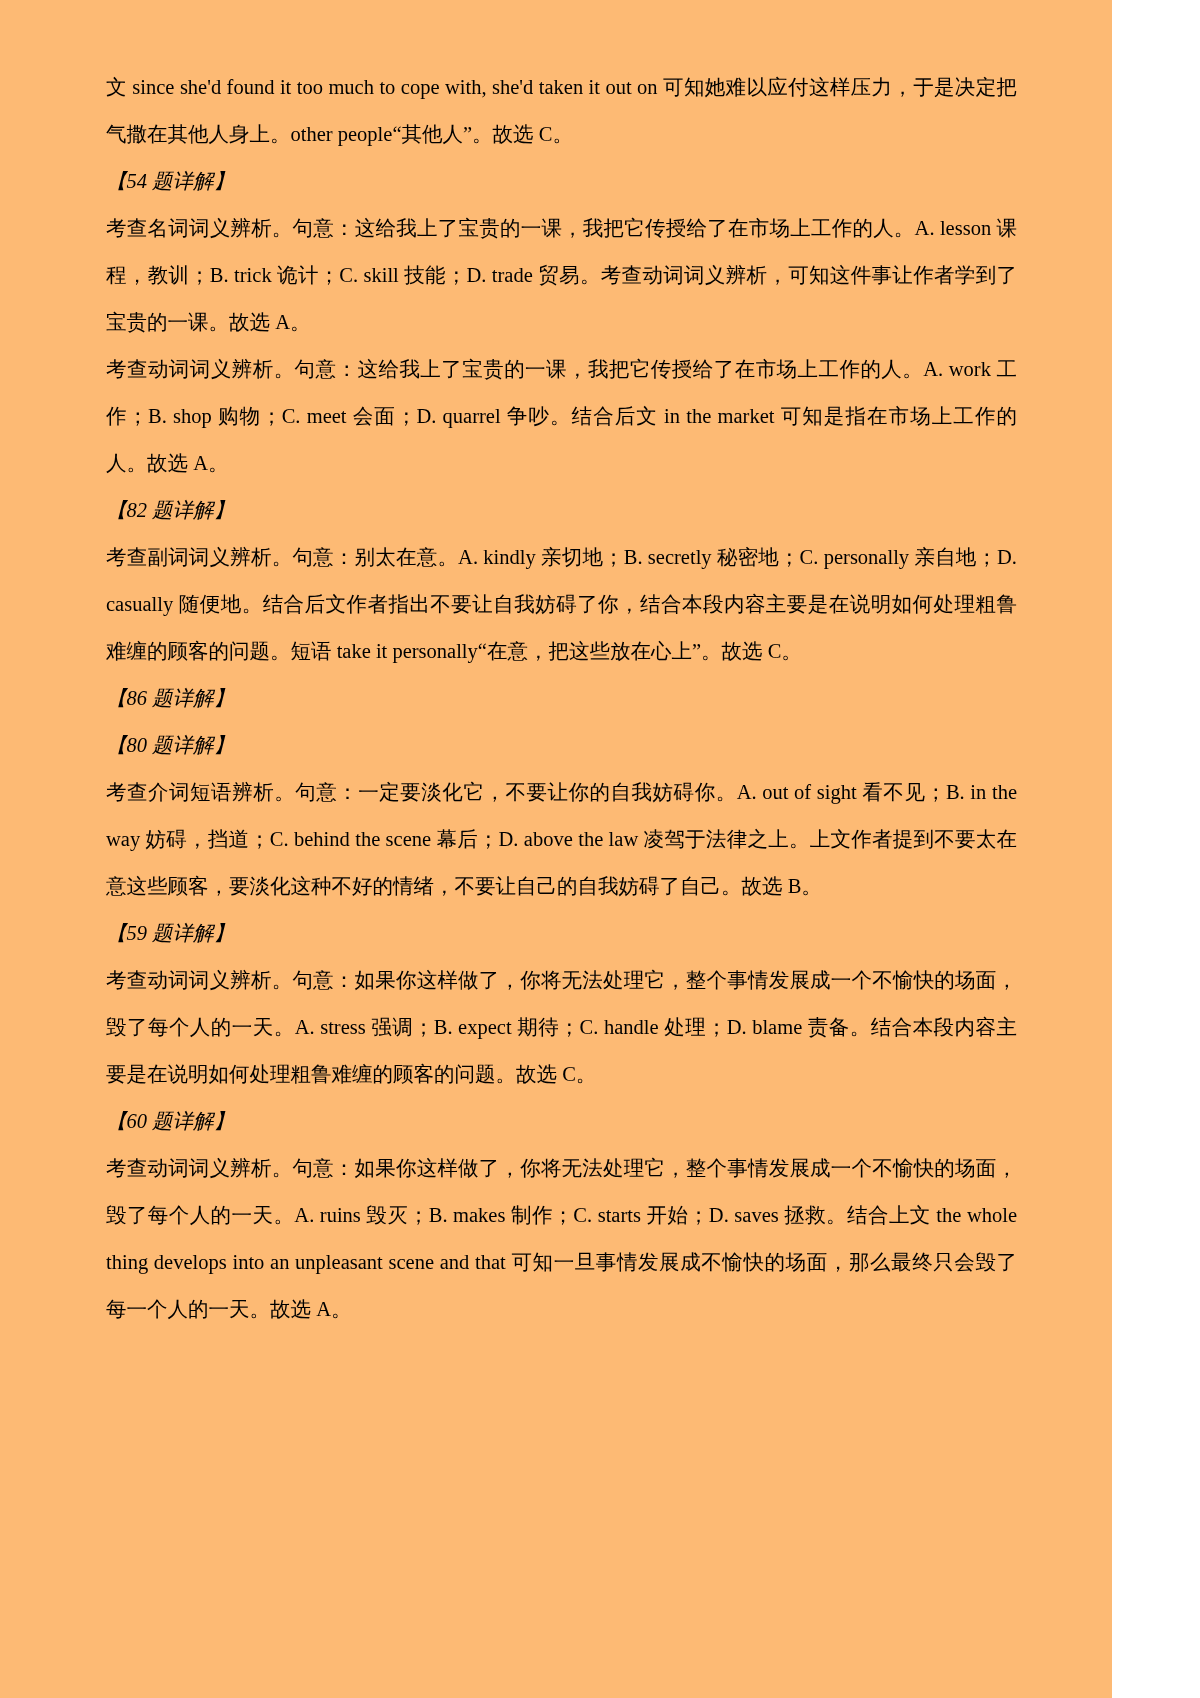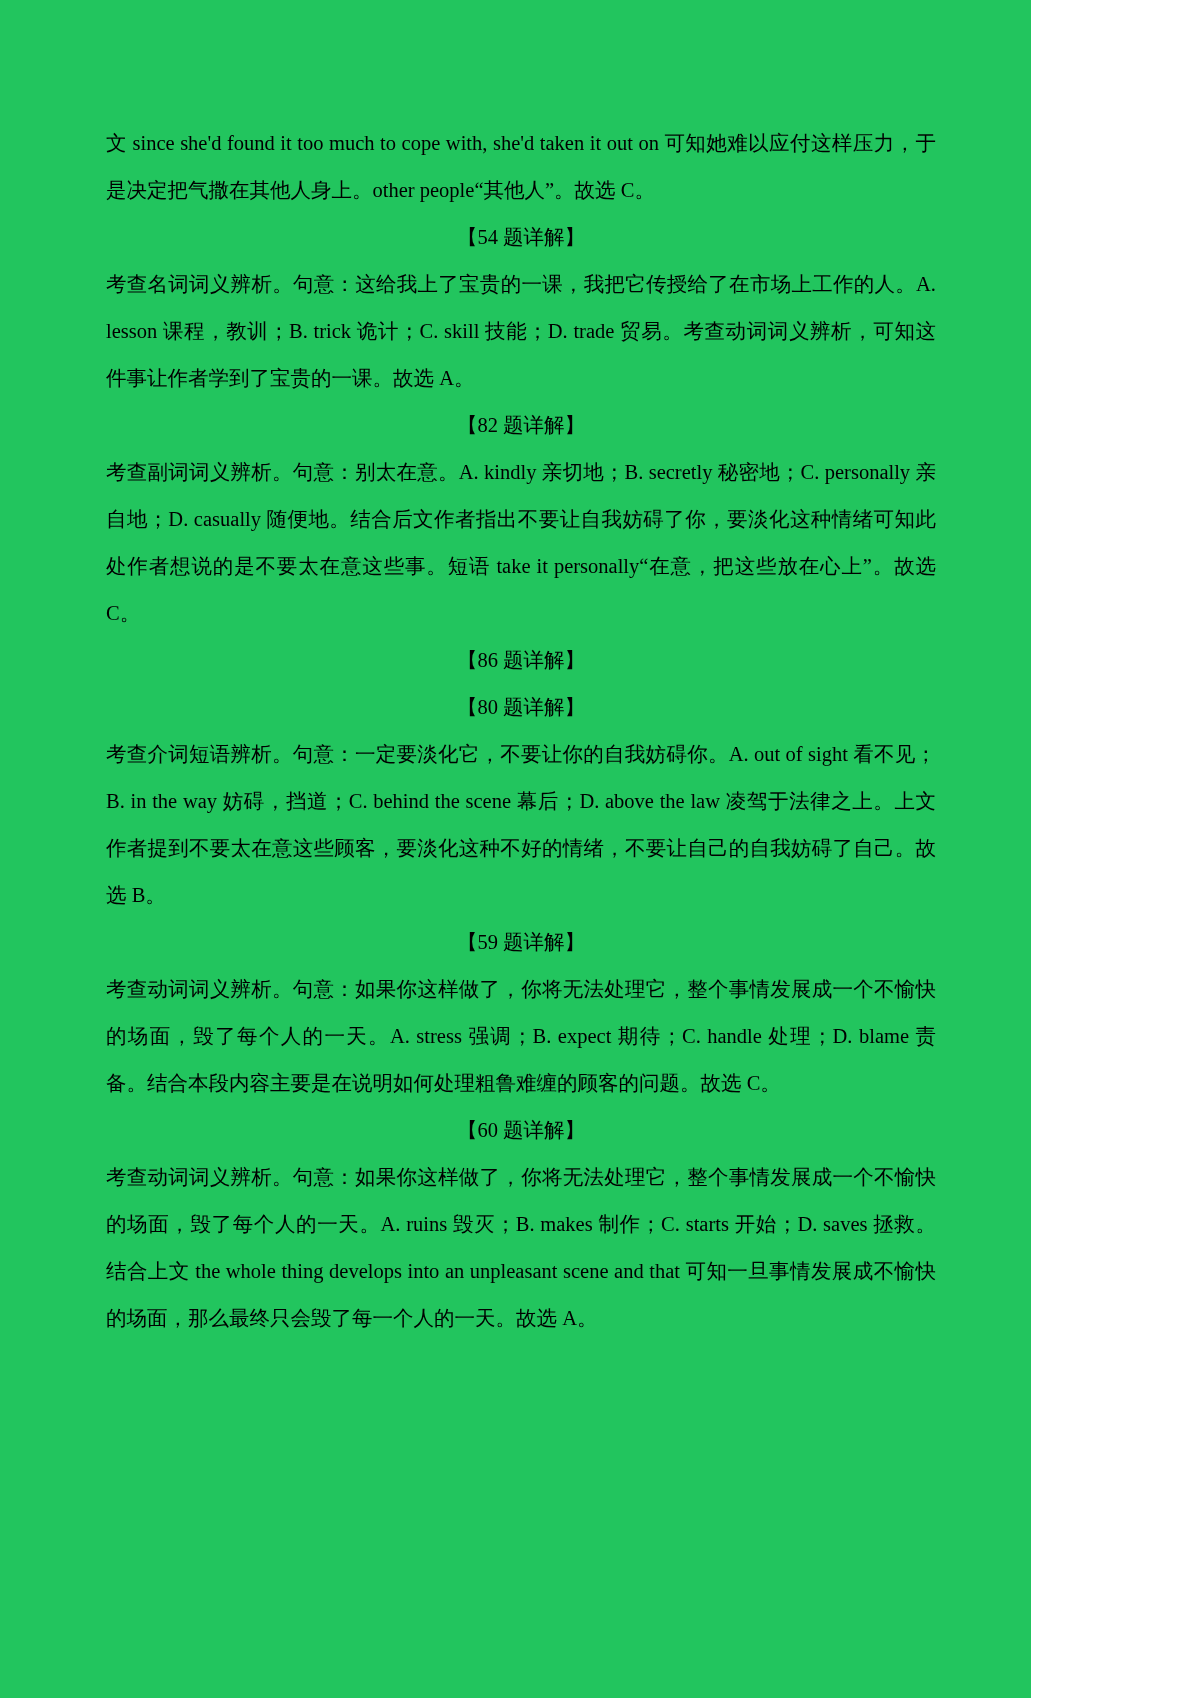--- a/index.html
+++ b/index.html
@@ -2,64 +2,66 @@
 <html><head>
 <meta charset="utf-8">
 <style>
   html, body {
     margin: 0;
     padding: 0;
     background: #ffffff;
   }
   .page {
     position: relative;
-    width: 1031px;
+    width: 1112px;
     height: 1698px;
     box-sizing: border-box;
-    background: #22c55e;
-    padding: 120px 95px 0 106px;
+    background: #fdba74;
+    padding: 64px 95px 0 106px;
     overflow: hidden;
     font-family: "Liberation Serif", "DejaVu Serif", serif;
     font-size: 20.5px;
     color: #000000;
   }
   .para {
     margin: 0;
     line-height: 47px;
     text-align: justify;
     word-break: normal;
   }
   .heading {
     margin: 0;
     line-height: 47px;
-    text-align: center;
+    text-align: left;
+    font-style: italic;
   }
   section {
     margin: 0;
     padding: 0;
   }
 </style>
 </head>
 <body>
 
 <div class="page">
 
   <p class="para">文 since she'd found it too much to cope with, she'd taken it out on 可知她难以应付这样压力，于是决定把气撒在其他人身上。other people“其他人”。故选 C。</p>
 
   <section>
     <p class="heading">【54 题详解】</p>
     <p class="para">考查名词词义辨析。句意：这给我上了宝贵的一课，我把它传授给了在市场上工作的人。A. lesson 课程，教训；B. trick 诡计；C. skill 技能；D. trade 贸易。考查动词词义辨析，可知这件事让作者学到了宝贵的一课。故选 A。</p>
   </section>
 
   <section>
+    <p class="para">考查动词词义辨析。句意：这给我上了宝贵的一课，我把它传授给了在市场上工作的人。A. work 工作；B. shop 购物；C. meet 会面；D. quarrel 争吵。结合后文 in the market 可知是指在市场上工作的人。故选 A。</p>
   </section>
 
   <section>
     <p class="heading">【82 题详解】</p>
-    <p class="para">考查副词词义辨析。句意：别太在意。A. kindly 亲切地；B. secretly 秘密地；C. personally 亲自地；D. casually 随便地。结合后文作者指出不要让自我妨碍了你，要淡化这种情绪可知此处作者想说的是不要太在意这些事。短语 take it personally“在意，把这些放在心上”。故选 C。</p>
+    <p class="para">考查副词词义辨析。句意：别太在意。A. kindly 亲切地；B. secretly 秘密地；C. personally 亲自地；D. casually 随便地。结合后文作者指出不要让自我妨碍了你，结合本段内容主要是在说明如何处理粗鲁难缠的顾客的问题。短语 take it personally“在意，把这些放在心上”。故选 C。</p>
   </section>
 
   <section>
     <p class="heading">【86 题详解】</p>
   </section>
 
   <section>
     <p class="heading">【80 题详解】</p>
     <p class="para">考查介词短语辨析。句意：一定要淡化它，不要让你的自我妨碍你。A. out of sight 看不见；B. in the way 妨碍，挡道；C. behind the scene 幕后；D. above the law 凌驾于法律之上。上文作者提到不要太在意这些顾客，要淡化这种不好的情绪，不要让自己的自我妨碍了自己。故选 B。</p>
   </section>

